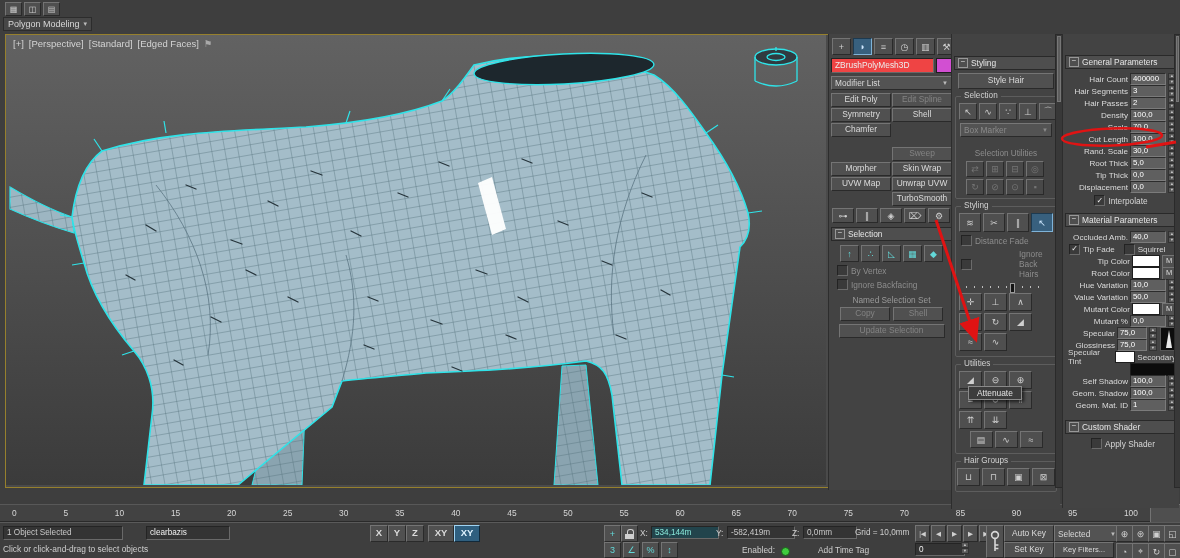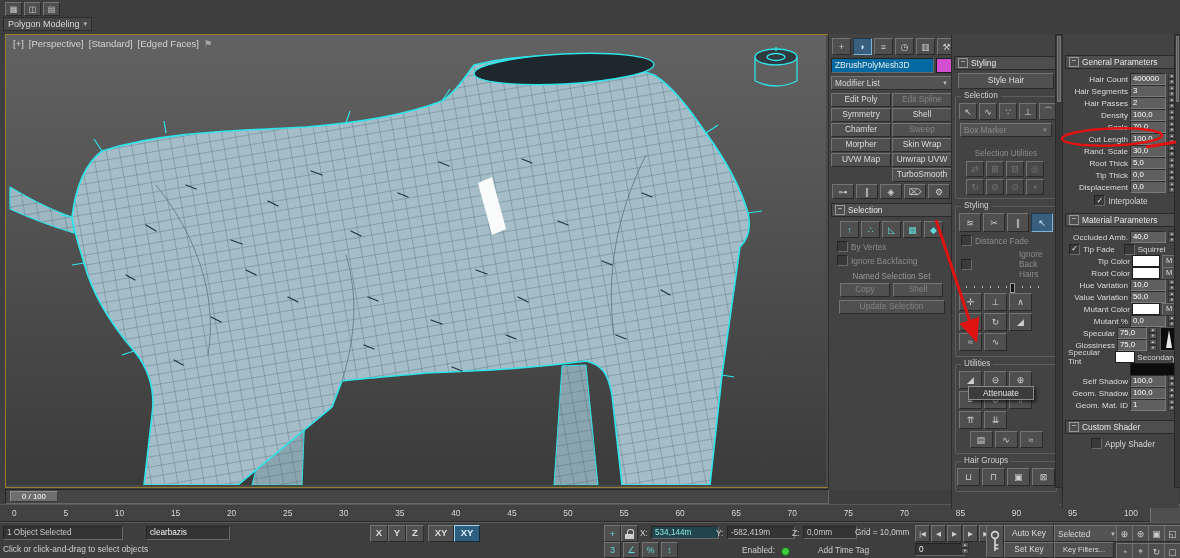--- a/index.html
+++ b/index.html
@@ -1,20 +1,20 @@
 <!DOCTYPE html>
 <html><head>
 <meta charset="utf-8">
 <style>
   html,body{margin:0;padding:0;background:#222;}
   #app{position:relative;width:1180px;height:558px;background:#3e3e3e;overflow:hidden;
        font-family:"Liberation Sans",sans-serif;font-size:9px;color:#d8d8d8;cursor:default;}
   .abs{position:absolute;}
   .raised{background:#4f4f4f;border:1px solid;border-color:#737373 #2b2b2b #2b2b2b #737373;}
-  .sunken{background:#0369a1;border:1px solid;border-color:#242424 #686868 #686868 #242424;}
+  .sunken{background:#ef4444;border:1px solid;border-color:#242424 #686868 #686868 #242424;}
   .btn{background:#505050;border:1px solid;border-color:#747474 #2a2a2a #2a2a2a #747474;
        color:#dcdcdc;font-size:8.4px;text-align:center;line-height:11px;white-space:nowrap;overflow:hidden;}
   .btn.disabled{color:#838383;}
   .btn.blank{visibility:hidden;}
   .ibtn{display:inline-flex;align-items:center;justify-content:center;width:17px;height:15px;
         background:#4f4f4f;border:1px solid;border-color:#747474 #2a2a2a #2a2a2a #747474;
         color:#cfcfcf;font-size:9px;flex:none;}
   .ibtn.small{width:15px;height:12px;font-size:8px;}
   .ibtn.disabled{color:#757575;background:#484848;}
   .ibtn.active{background:#38607e;border-color:#1d3a50 #7fb3d8 #7fb3d8 #1d3a50;color:#cfe8ff;}
@@ -54,21 +54,21 @@
   .stack-row.selected{background:#6e7d88;color:#fff;}
   .bulb{color:#efe8a8;font-size:7px;}
   .tick{font-size:8.4px;color:#d6d6d6;}
   .slabel{position:absolute;font-size:8.4px;color:#cfcfcf;white-space:nowrap;}
   .sfield{position:absolute;font-size:8.2px;color:#c9c9c9;line-height:11px;padding:0 3px;
           background:#343434;border:1px solid;border-color:#242424 #696969 #696969 #242424;white-space:nowrap;overflow:hidden;}
   .xfield{background:#22444c;color:#8ae8da;}
   .axisbtn{position:absolute;width:16px;height:15px;font-weight:bold;font-size:9.5px;line-height:14px;}
   .activeblue{background:#2f5f7f !important;border-color:#9fd3f2 #12293a #12293a #9fd3f2 !important;color:#dff3ff !important;}
   .tooltip{position:absolute;background:#3c3c3c;border:1px solid #8a8a8a;color:#e4e4e4;
-           font-size:8.4px;padding:1px 14px;box-shadow:2px 2px 3px rgba(0,0,0,.6);z-index:10;white-space:nowrap;}
+           font-size:8.4px;padding:1px 8px;box-shadow:2px 2px 3px rgba(0,0,0,.6);z-index:10;white-space:nowrap;}
   .dotslider{position:relative;height:8px;margin:4px 8px 2px;
       background:repeating-linear-gradient(90deg,#bdbdbd 0 1.5px,transparent 1.5px 8px) center / 100% 2px no-repeat;}
   .dotslider .handle{position:absolute;left:55%;top:0;width:3px;height:8px;background:#141414;border:1px solid #9a9a9a;}
   .lockglyph{position:relative;width:9px;height:10px;display:inline-block;}
   .lockglyph .shackle{position:absolute;top:0;left:2px;width:5px;height:5px;border:1px solid #cfcfcf;border-bottom:none;border-radius:3px 3px 0 0;}
   .lockglyph .lockbody{position:absolute;bottom:0;left:0;width:9px;height:5px;background:#cfcfcf;}
   .spec-preview{width:15px;background:#0d0d0d;border:1px solid #555;display:flex;align-items:flex-end;justify-content:center;}
   .spec-preview .tower{width:0;height:0;border-left:3px solid transparent;border-right:3px solid transparent;border-bottom:18px solid #e8e8e8;margin-bottom:2px;}
   .caret{font-size:7px;color:#bbb;}
 </style>
@@ -126,23 +126,20 @@
         <g transform="translate(746,12)" stroke="#2fe3e8" fill="#283439" fill-opacity="0.85" stroke-width="1.3">
           <ellipse cx="24" cy="10" rx="21" ry="8"></ellipse>
           <path d="M3,10 V34 M45,10 V34 M3,34 Q24,44 45,34" fill="none"></path>
           <ellipse cx="24" cy="10" rx="9" ry="3.5" fill="none"></ellipse>
           <path d="M24,0 v4" fill="none"></path>
         </g>
       </g>
     </svg>
   </div>
 
-  <div class="abs sunken" style="left:5px;top:489px;width:822px;height:13px;background:#454545;">
-    <div class="abs" style="left:4px;top:1px;width:46px;height:9px;background:#6e6e6e;border:1px solid;border-color:#8f8f8f #3a3a3a #3a3a3a #8f8f8f;color:#fff;font-size:7.8px;text-align:center;line-height:9px;">0 / 100</div>
-  </div>
 
   <div class="abs" style="left:0;top:504px;width:1126px;height:16px;background:#424242;border-top:1px solid #585858;border-bottom:1px solid #2a2a2a;display:flex;justify-content:space-between;align-items:center;padding:0 12px;">
 
   <span class="tick">0</span>
       <span class="tick">5</span>
       <span class="tick">10</span>
       <span class="tick">15</span>
       <span class="tick">20</span>
       <span class="tick">25</span>
       <span class="tick">30</span>
@@ -180,21 +177,21 @@
     <div class="dd" style="margin-top:3px;">
       <span>Modifier List</span>
     </div>
     <div style="display:grid;grid-template-columns:1fr 1fr;gap:1px;margin-top:3px;">
 
     <div class="btn" style="height:12px;">Edit Poly</div>
         <div class="btn disabled" style="height:12px;">Edit Spline</div>
         <div class="btn" style="height:12px;">Symmetry</div>
         <div class="btn" style="height:12px;">Shell</div>
         <div class="btn" style="height:12px;">Chamfer</div>
-        <div class="btn disabled" style="height:12px;">Sweep</div>
+        <div class="btn disabled" style="height:12px;margin-top:24px;">Sweep</div>
         <div class="btn" style="height:12px;">Morpher</div>
         <div class="btn" style="height:12px;">Skin Wrap</div>
         <div class="btn" style="height:12px;">UVW Map</div>
         <div class="btn" style="height:12px;">Unwrap UVW</div>
         <div class="btn blank" style="height:12px;"></div>
         <div class="btn" style="height:12px;">TurboSmooth</div>
       </div>
     <div class="icon-row" style="margin-top:2px;">
 
     <span class="ibtn" style="width:20px;height:13px;">⊶</span>

